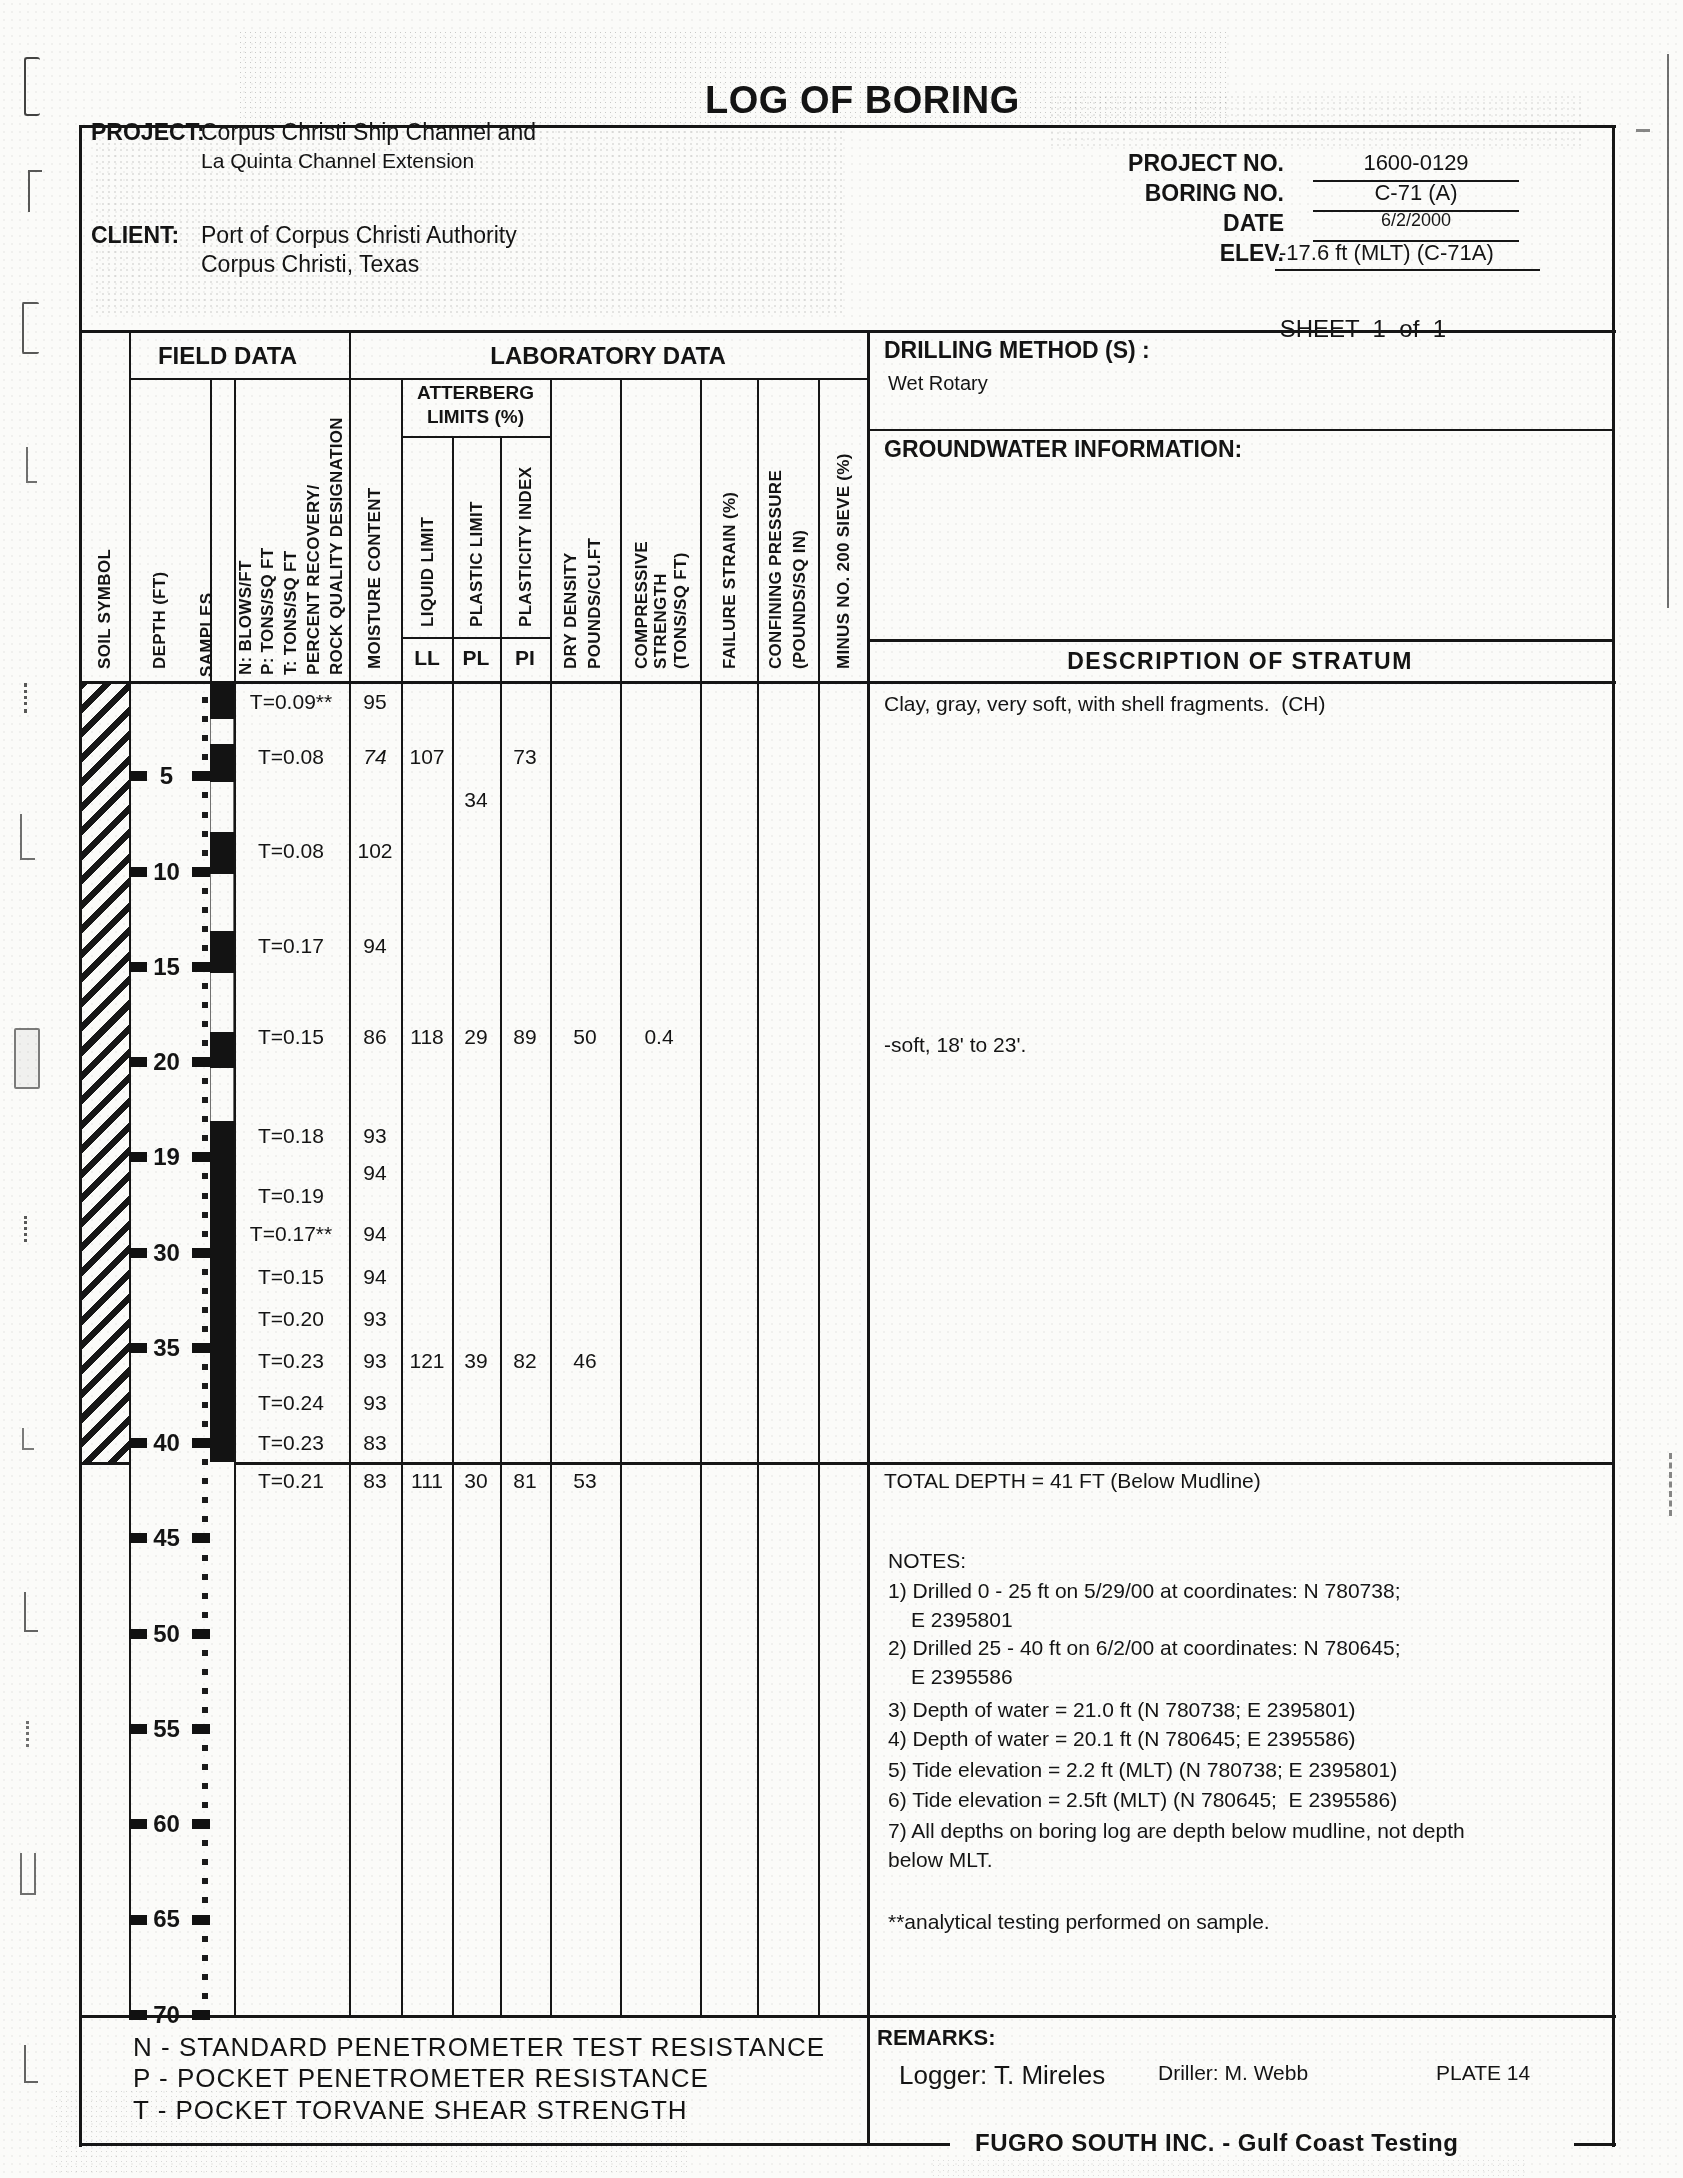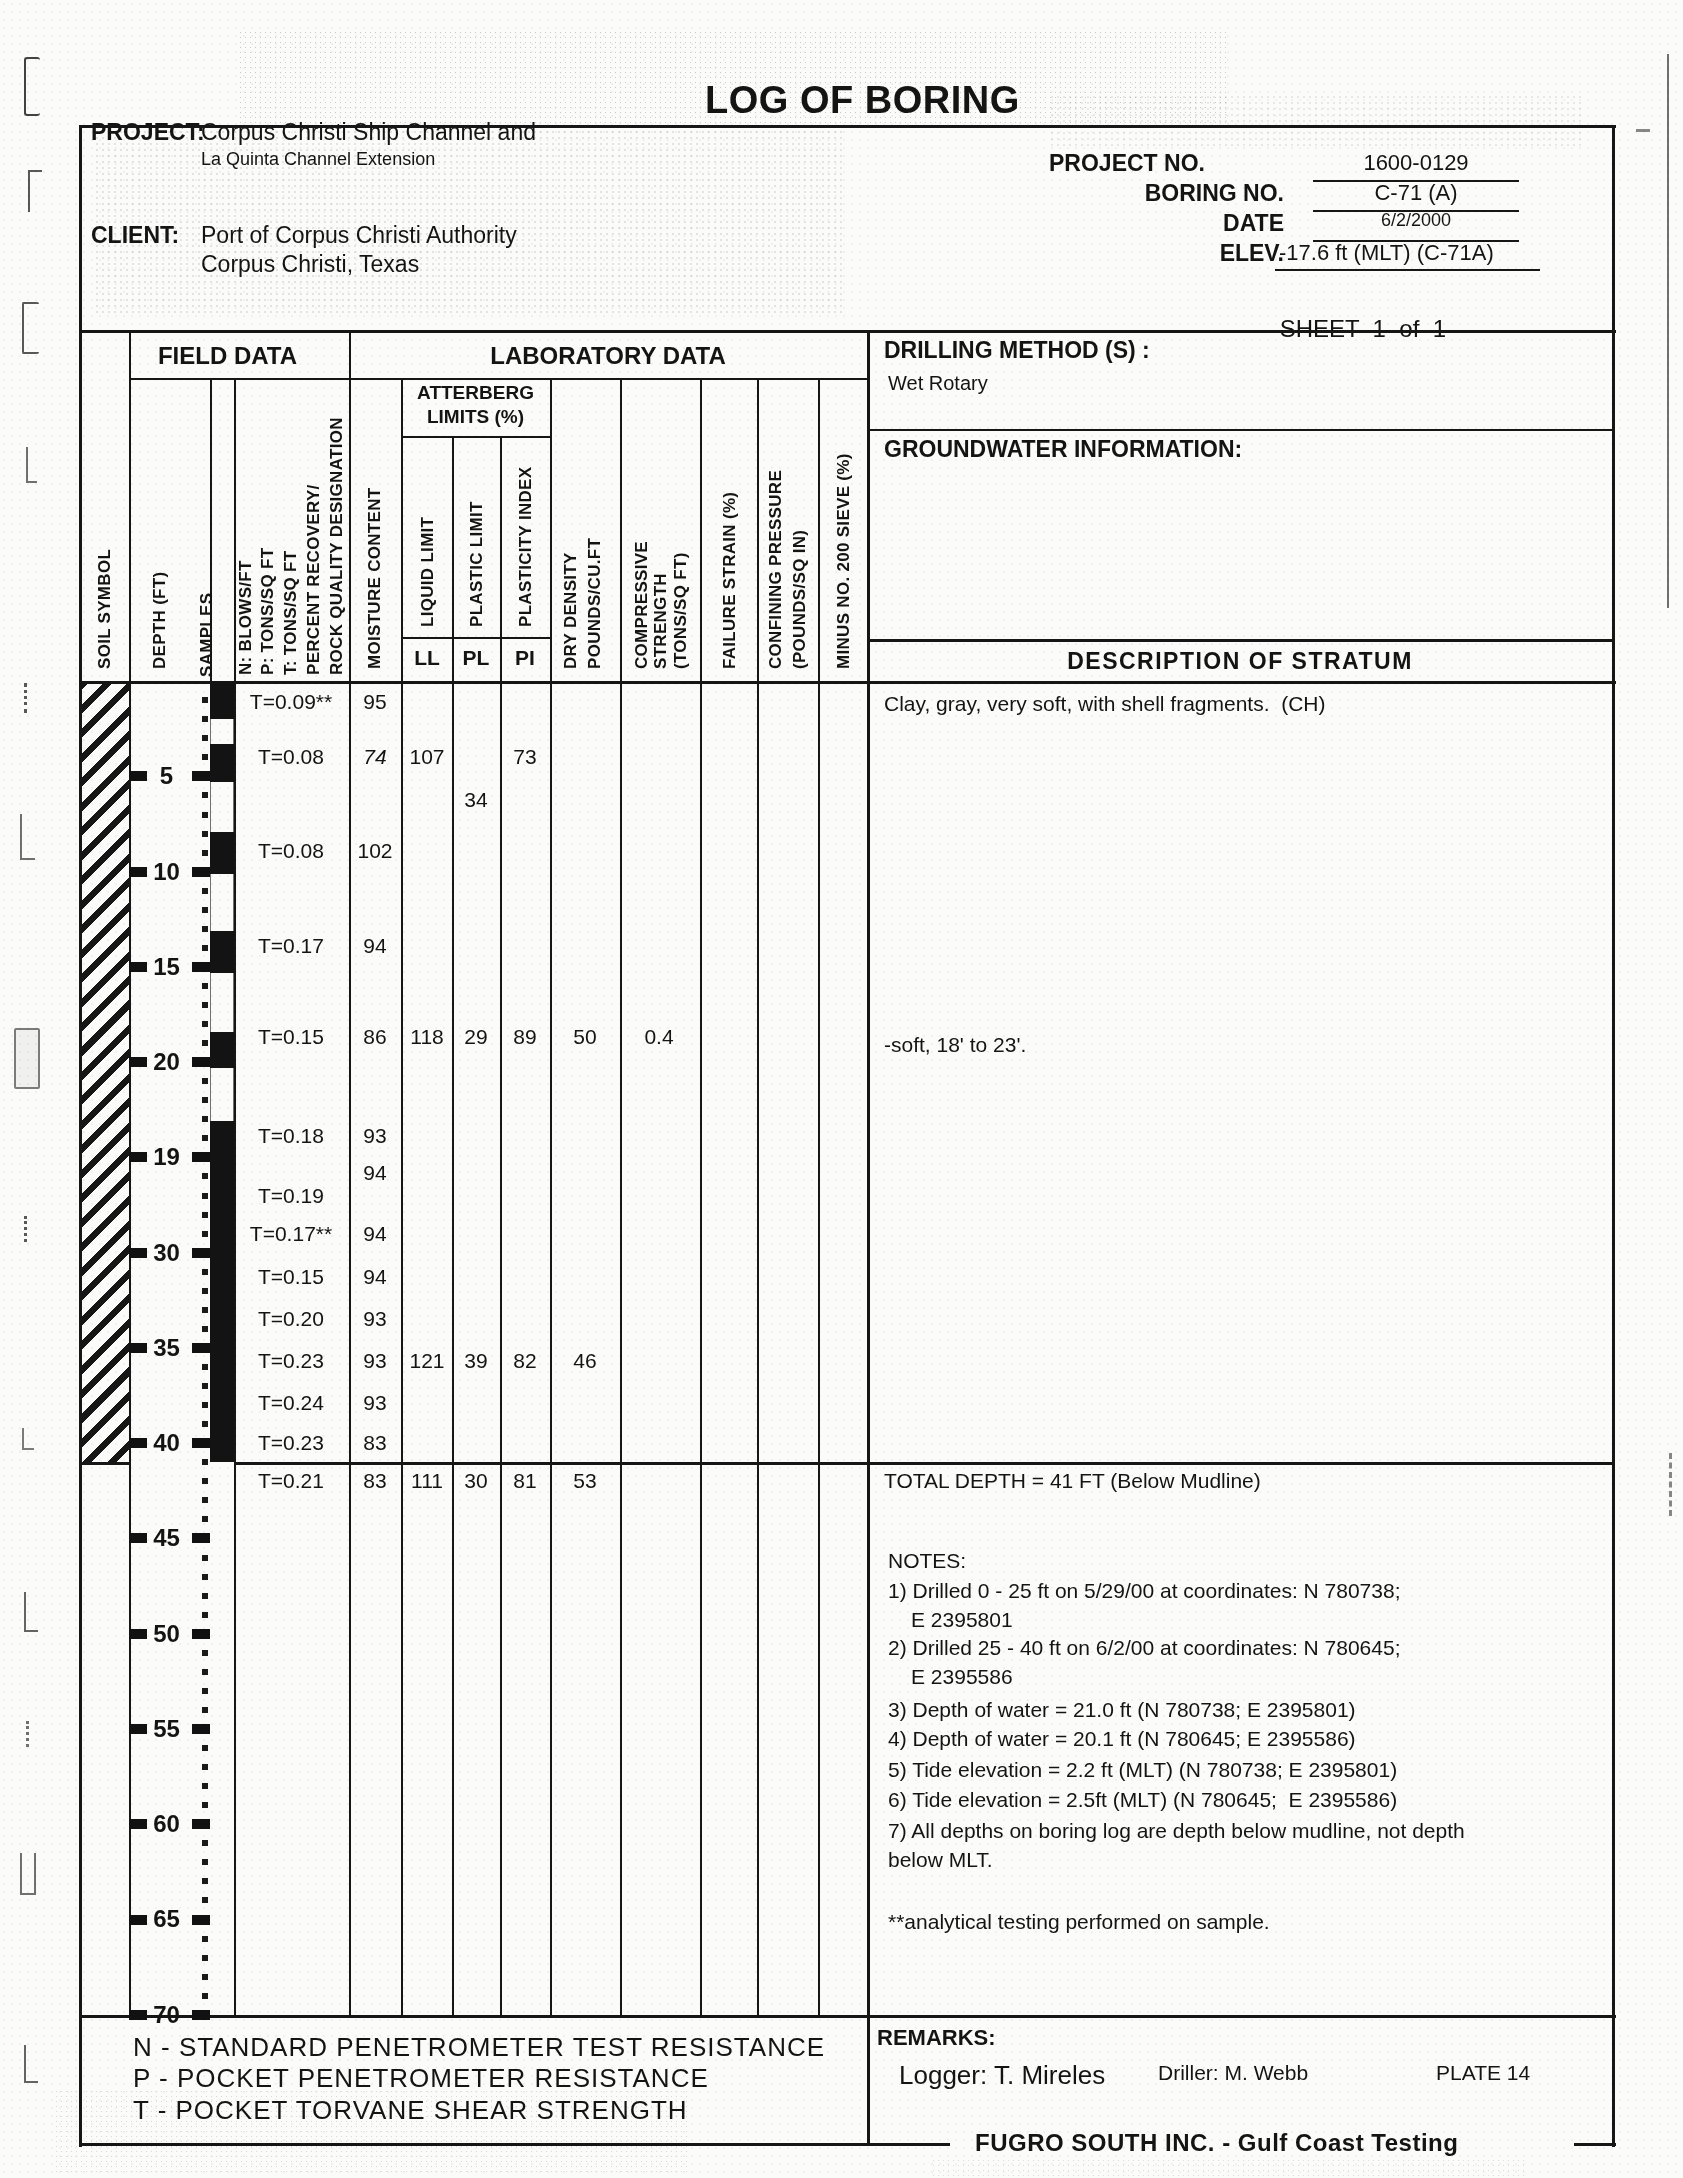--- a/index.html
+++ b/index.html
@@ -31,21 +31,21 @@
   <div class="speckle" style="left:238px;top:30px;width:990px;height:94px;background-size:5px 5px;opacity:0.20;"></div>
   <div class="speckle" style="left:94px;top:129px;width:752px;height:188px;background-size:6px 6px;opacity:0.10;"></div>
   <div class="speckle" style="left:1049px;top:94px;width:535px;height:54px;background-size:6px 6px;opacity:0.08;"></div>
   <div class="speckle" style="left:54px;top:2089px;width:634px;height:84px;background-size:5px 5px;opacity:0.14;"></div>
   <div class="speckle" style="left:931px;top:2158px;width:594px;height:20px;background-size:5px 5px;opacity:0.12;"></div>
 
   <div class="txt bold" style="left:705px;top:79px;font-size:38px;letter-spacing:0.5px;">LOG OF BORING</div>
 
   <div class="txt bold" style="left:91px;top:119px;font-size:23px;">PROJECT:</div>
   <div class="txt" style="left:201px;top:119px;font-size:23px;">Corpus Christi Ship Channel and</div>
-  <div class="txt" style="left:201px;top:149px;font-size:18px;">La Quinta Channel Extension</div>
+  <div class="txt" style="left:201px;top:149px;font-size:21px;">La Quinta Channel Extension</div>
   <div class="txt bold" style="left:91px;top:222px;font-size:23px;">CLIENT:</div>
   <div class="txt" style="left:201px;top:222px;font-size:23px;">Port of Corpus Christi Authority</div>
   <div class="txt" style="left:201px;top:251px;font-size:23px;">Corpus Christi, Texas</div>
 
   <div class="txt" style="left:1253px;top:287px;font-size:24px;">
     <span>SHEET</span><span>  </span><span>1  of  1</span>
   </div>
 
   <div class="banner abs" style="left:129px;top:342px;width:197px;">FIELD DATA</div>
   <div class="banner abs" style="left:349px;top:342px;width:518px;">LABORATORY DATA</div>
@@ -113,21 +113,21 @@
     <div class="vline" style="left: 349px; top: 330px; width: 2px; height: 1685px;"></div>
     <div class="vline" style="left: 401px; top: 378px; width: 2px; height: 1637px;"></div>
     <div class="vline" style="left: 452px; top: 436px; width: 2px; height: 1579px;"></div>
     <div class="vline" style="left: 500px; top: 436px; width: 2px; height: 1579px;"></div>
     <div class="vline" style="left: 550px; top: 378px; width: 2px; height: 1637px;"></div>
     <div class="vline" style="left: 620px; top: 378px; width: 2px; height: 1637px;"></div>
     <div class="vline" style="left: 700px; top: 378px; width: 2px; height: 1637px;"></div>
     <div class="vline" style="left: 757px; top: 378px; width: 2px; height: 1637px;"></div>
     <div class="vline" style="left: 818px; top: 378px; width: 2px; height: 1637px;"></div>
     <div class="vline" style="left: 867px; top: 330px; width: 2.5px; height: 1814px;"></div>
-    <div class="txt bold" style="left: 1049px; top: 150px; width: 235px; font-size: 23px;">PROJECT NO.</div>
+    <div class="txt bold" style="left: 1049px; top: 150px; width: 235px; text-align: right; font-size: 23px;">PROJECT NO.</div>
     <div class="txt" style="left: 1313px; top: 150px; width: 206px; text-align: center; font-size: 22px;">1600-0129</div>
     <div class="txt bold" style="left: 1049px; top: 180px; width: 235px; text-align: right; font-size: 23px;">BORING NO.</div>
     <div class="txt" style="left: 1313px; top: 180px; width: 206px; text-align: center; font-size: 22px;">C-71 (A)</div>
     <div class="txt bold" style="left: 1049px; top: 210px; width: 235px; text-align: right; font-size: 23px;">DATE</div>
     <div class="txt" style="left: 1313px; top: 210px; width: 206px; text-align: center; font-size: 18px;">6/2/2000</div>
     <div class="txt bold" style="left: 1049px; top: 240px; width: 235px; text-align: right; font-size: 23px;">ELEV.</div>
     <div class="txt" style="left: 1279px; top: 240px; font-size: 22px;">-17.6 ft (MLT) (C-71A)</div>
     <div class="rot" style="left: 95px; top: 669px;">SOIL SYMBOL</div>
     <div class="rot" style="left: 150px; top: 669px;">DEPTH (FT)</div>
     <div class="rot" style="left: 197px; top: 677px;">SAMPLES</div>

